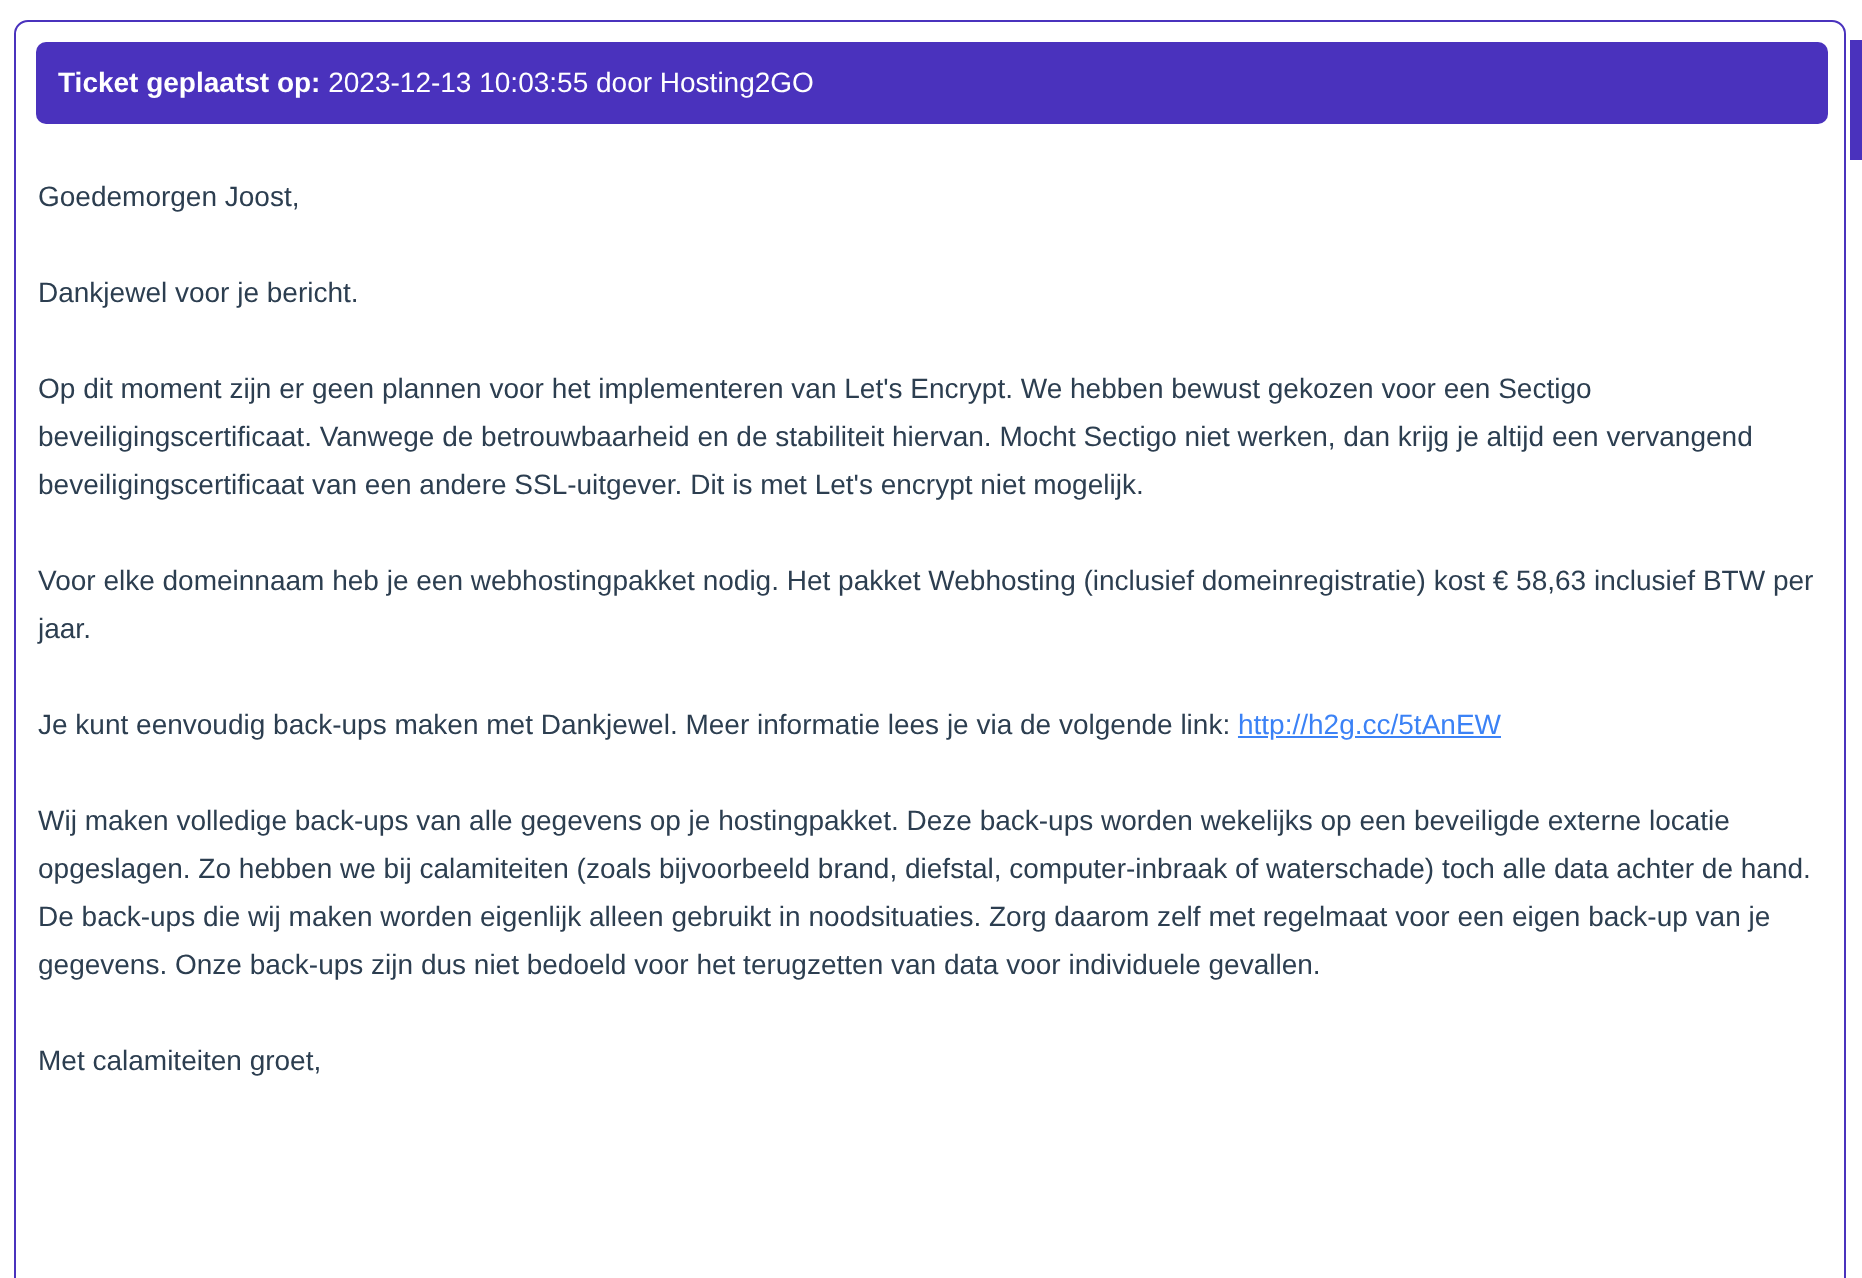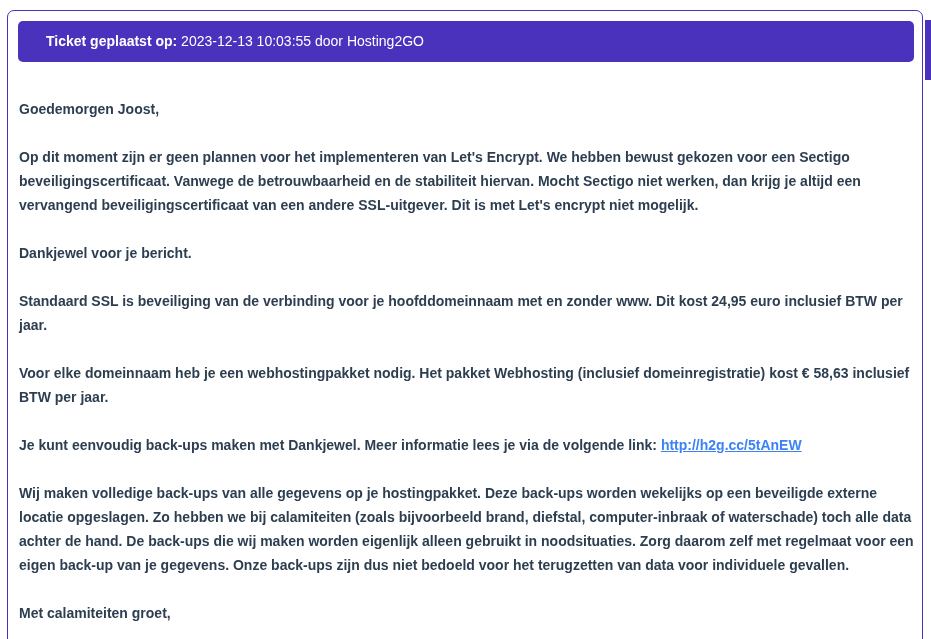--- a/index.html
+++ b/index.html
@@ -38,58 +38,56 @@
       position: absolute;
       left: 10px;
       top: 10px;
       width: 896px;
       height: 41px;
       background: #4a32bd;
       border-radius: 5px;
       color: #ffffff;
       font-size: 14px;
       line-height: 41px;
-      padding-left: 28px;
+      padding-left: 11px;
       box-sizing: border-box;
       white-space: nowrap;
     }
     .ticket-header .label {
       font-weight: bold;
     }
     .message {
       position: absolute;
       left: 11px;
       top: 74px;
       width: 895px;
       font-size: 14px;
       line-height: 24px;
       color: #2c3e50;
     }
     .message p {
-      margin: 12px 0 24px 0;
-      font-weight: bold;
+      margin: 1px 0 24px 0;
     }
     .message a {
       color: #3b82f6;
       text-decoration: underline;
     }
   </style>
 </head>
 <body>
 
 <div class="side-bar"></div>
 
 <div class="card">
   <div class="ticket-header">
     <span class="label">Ticket geplaatst op:</span><span> 2023-12-13 10:03:55 door Hosting2GO</span>
   </div>
 
   <div class="message">
     <p>Goedemorgen Joost,</p>
+    <p>Dankjewel voor je bericht.</p>
     <p>Op dit moment zijn er geen plannen voor het implementeren van Let's Encrypt. We hebben bewust gekozen voor een Sectigo beveiligingscertificaat. Vanwege de betrouwbaarheid en de stabiliteit hiervan. Mocht Sectigo niet werken, dan krijg je altijd een vervangend beveiligingscertificaat van een andere SSL-uitgever. Dit is met Let's encrypt niet mogelijk.</p>
-    <p>Dankjewel voor je bericht.</p>
-    <p>Standaard SSL is beveiliging van de verbinding voor je hoofddomeinnaam met en zonder www. Dit kost 24,95 euro inclusief BTW per jaar.</p>
     <p>Voor elke domeinnaam heb je een webhostingpakket nodig. Het pakket Webhosting (inclusief domeinregistratie) kost € 58,63 inclusief BTW per jaar.</p>
     <p><span>Je kunt eenvoudig back-ups maken met Dankjewel. Meer informatie lees je via de volgende link: </span><a href="#">http://h2g.cc/5tAnEW</a></p>
     <p>Wij maken volledige back-ups van alle gegevens op je hostingpakket. Deze back-ups worden wekelijks op een beveiligde externe locatie opgeslagen. Zo hebben we bij calamiteiten (zoals bijvoorbeeld brand, diefstal, computer-inbraak of waterschade) toch alle data achter de hand. De back-ups die wij maken worden eigenlijk alleen gebruikt in noodsituaties. Zorg daarom zelf met regelmaat voor een eigen back-up van je gegevens. Onze back-ups zijn dus niet bedoeld voor het terugzetten van data voor individuele gevallen.</p>
     <p>Met calamiteiten groet,</p>
   </div>
 </div>
 
 </body></html>

